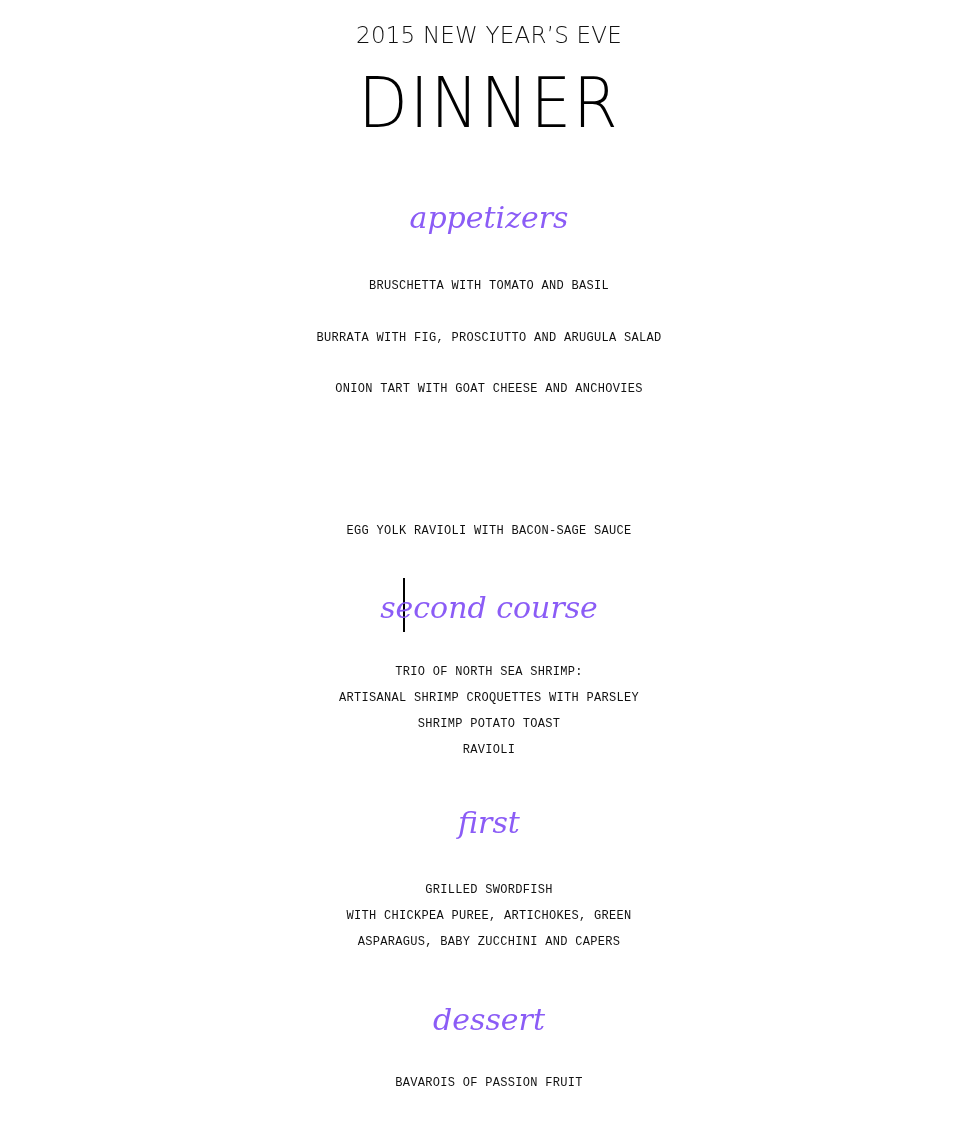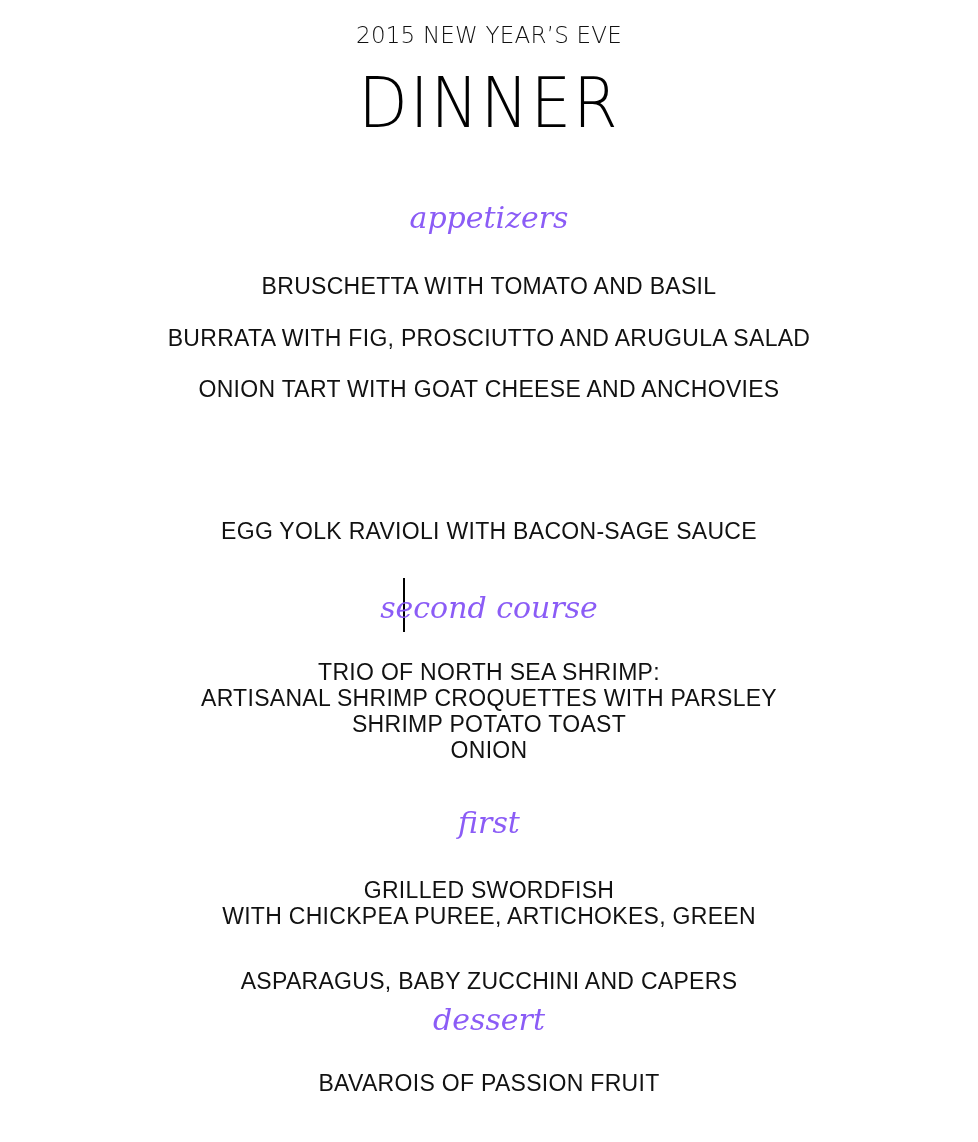--- a/index.html
+++ b/index.html
@@ -2,21 +2,21 @@
 <html><head>
 <meta charset="utf-8">
 <style>
   html, body { margin: 0; padding: 0; background: #ffffff; }
   body { width: 978px; height: 1142px; position: relative; overflow: hidden; }
   .page { position: absolute; left: 0; top: 0; width: 978px; height: 858px; }
   .abs { position: absolute; left: 0; width: 978px; text-align: center; white-space: nowrap; }
   .sub { top: 22px; font-family: "DejaVu Sans", sans-serif; font-size: 23px; color: #111; letter-spacing: 0.2px; font-weight: 300; }
   .title { top: 62px; font-family: "DejaVu Sans", sans-serif; font-size: 70px; color: #000; font-weight: 200; letter-spacing: 2px; transform: scaleX(0.92); }
   .section { font-family: "DejaVu Serif", serif; font-style: italic; color: #8b5cf6; font-size: 30px; }
-  .item { font-family: Liberation Sans, sans-serif; font-size: 23px; color: #111; letter-spacing: 0.3px; line-height: 26.5px; }
+  .item { font-family: Liberation Mono, monospace; font-size: 12px; color: #111; letter-spacing: 0.3px; line-height: 26.5px; }
   .cursor { position: absolute; left: 403px; top: 578px; width: 1.5px; height: 54px; background: #000; }
 </style>
 </head>
 <body>
 
 <div class="page">
   <div class="abs sub">2015 NEW YEAR’S EVE</div>
   <div class="abs title">DINNER</div>
 
   <div class="abs section" style="top:200px;">appetizers</div>
@@ -24,22 +24,22 @@
   <div class="abs item" style="top:325px;">BURRATA WITH FIG, PROSCIUTTO AND ARUGULA SALAD</div>
   <div class="abs item" style="top:376px;">ONION TART WITH GOAT CHEESE AND ANCHOVIES</div>
 
   <div class="abs item" style="top:518px;">EGG YOLK RAVIOLI WITH BACON-SAGE SAUCE</div>
 
   <div class="cursor"></div>
   <div class="abs section" style="top:590px;">second course</div>
   <div class="abs item" style="top:659px;">TRIO OF NORTH SEA SHRIMP:</div>
   <div class="abs item" style="top:685px;">ARTISANAL SHRIMP CROQUETTES WITH PARSLEY</div>
   <div class="abs item" style="top:711px;">SHRIMP POTATO TOAST</div>
-  <div class="abs item" style="top:737px;">ONION</div>
+  <div class="abs item" style="top:737px;">RAVIOLI</div>
 
   <div class="abs section" style="top:805px;">first</div>
   <div class="abs item" style="top:877px;">GRILLED SWORDFISH</div>
   <div class="abs item" style="top:903px;">WITH CHICKPEA PUREE, ARTICHOKES, GREEN</div>
-  <div class="abs item" style="top:929px;margin-top:39px;">ASPARAGUS, BABY ZUCCHINI AND CAPERS</div>
+  <div class="abs item" style="top:929px;">ASPARAGUS, BABY ZUCCHINI AND CAPERS</div>
 
   <div class="abs section" style="top:1002px;">dessert</div>
   <div class="abs item" style="top:1070px;">BAVAROIS OF PASSION FRUIT</div>
 </div>
 
 </body></html>

